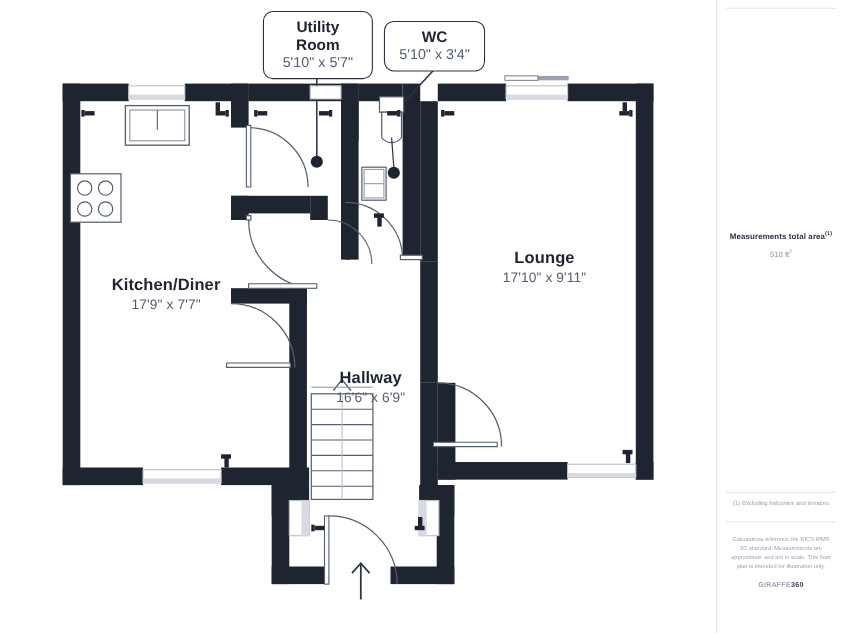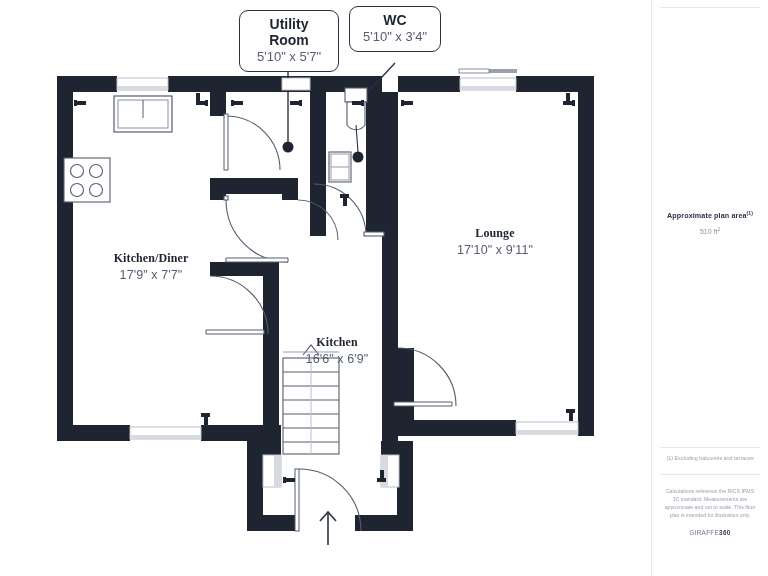--- a/index.html
+++ b/index.html
@@ -40,21 +40,21 @@
   }
   #brand .b{font-weight:700;color:#3a4152;}
 
   
   #plan{position:absolute;left:0;top:0;width:651px;height:576px;}
   #plan svg{display:block;}
 
   
   .room-label{position:absolute;text-align:center;white-space:nowrap;}
   .room-label .rname{
-    font-size:12px;font-weight:700;color:#1e2430;letter-spacing:.1px;font-family:Liberation Serif, serif;
+    font-size:15px;font-weight:700;color:#1e2430;letter-spacing:.1px;
   }
   .room-label .rdim{
     font-size:12.5px;color:#555d6e;margin-top:2px;letter-spacing:.1px;
   }
 
   
   .callout{
     position:absolute;
     background:#ffffff;
     border:1.6px solid #2b3240;
@@ -260,46 +260,46 @@
     <div class="rname">Kitchen/Diner</div>
     <div class="rdim">17'9" x 7'7"</div>
   </div>
 
   <div class="room-label" id="lbl-lounge" style="left:421px;top:226px;width:148px;">
     <div class="rname">Lounge</div>
     <div class="rdim">17'10" x 9'11"</div>
   </div>
 
   <div class="room-label" id="lbl-hallway" style="left:280px;top:335px;width:114px;">
-    <div class="rname">Kitchen</div>
+    <div class="rname">Hallway</div>
     <div class="rdim">16'6" x 6'9"</div>
   </div>
 
   <svg width="651" height="576" style="position:absolute;left:0;top:0;pointer-events:none;">
     <line x1="288" y1="63" x2="288" y2="78" stroke="#2b3240" stroke-width="1.4"></line>
     <line x1="395" y1="63" x2="368" y2="92" stroke="#2b3240" stroke-width="1.4"></line>
   </svg>
 
   <div class="callout" id="co-utility" style="left:239px;top:10px;width:100px;">
     <div class="cname">Utility Room</div>
     <div class="cdim">5'10" x 5'7"</div>
   </div>
 
-  <div class="callout" id="co-wc" style="left:349px;top:6px;width:92px;">
+  <div class="callout" id="co-wc" style="left:349px;top:19px;width:92px;">
     <div class="cname">WC</div>
     <div class="cdim">5'10" x 3'4"</div>
   </div>
 
   <div id="sidebar">
     <div class="hline" style="top:7px;"></div>
     <div class="hline" style="top:447px;"></div>
     <div class="hline" style="top:474px;"></div>
 
     <div id="area-block">
-      <div id="area-title"><span>Approximate plan area</span><sup>(1)</sup></div>
+      <div id="area-title"><span>Measurements total area</span><sup>(1)</sup></div>
       <div id="area-value"><span>510 ft</span><sup>2</sup></div>
     </div>
 
     <div id="excl-note">(1) Excluding balconies and terraces</div>
     <div id="disclaimer">Calculations reference the RICS IPMS 3C standard. Measurements are approximate and not to scale. This floor plan is intended for illustration only.</div>
 
     <div id="brand"><span>GIRAFFE</span><span class="b">360</span></div>
   </div>
 
 </div>

